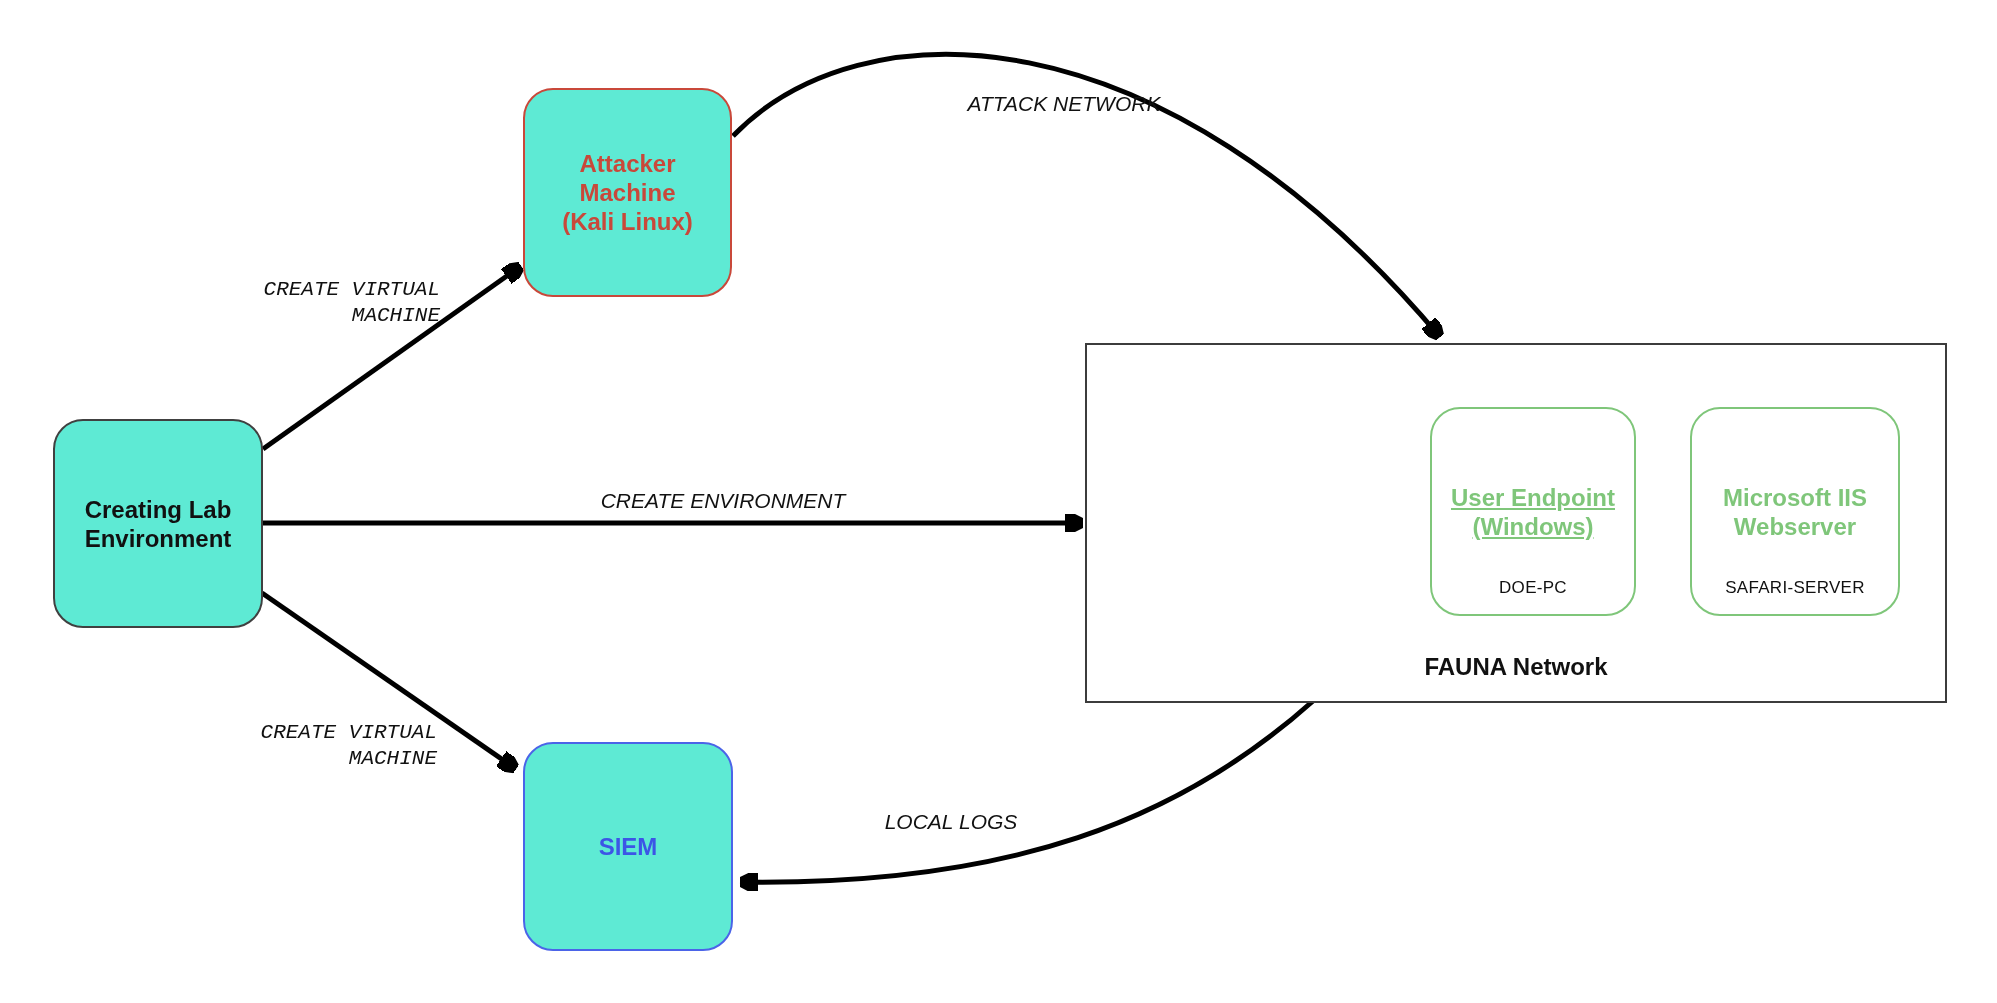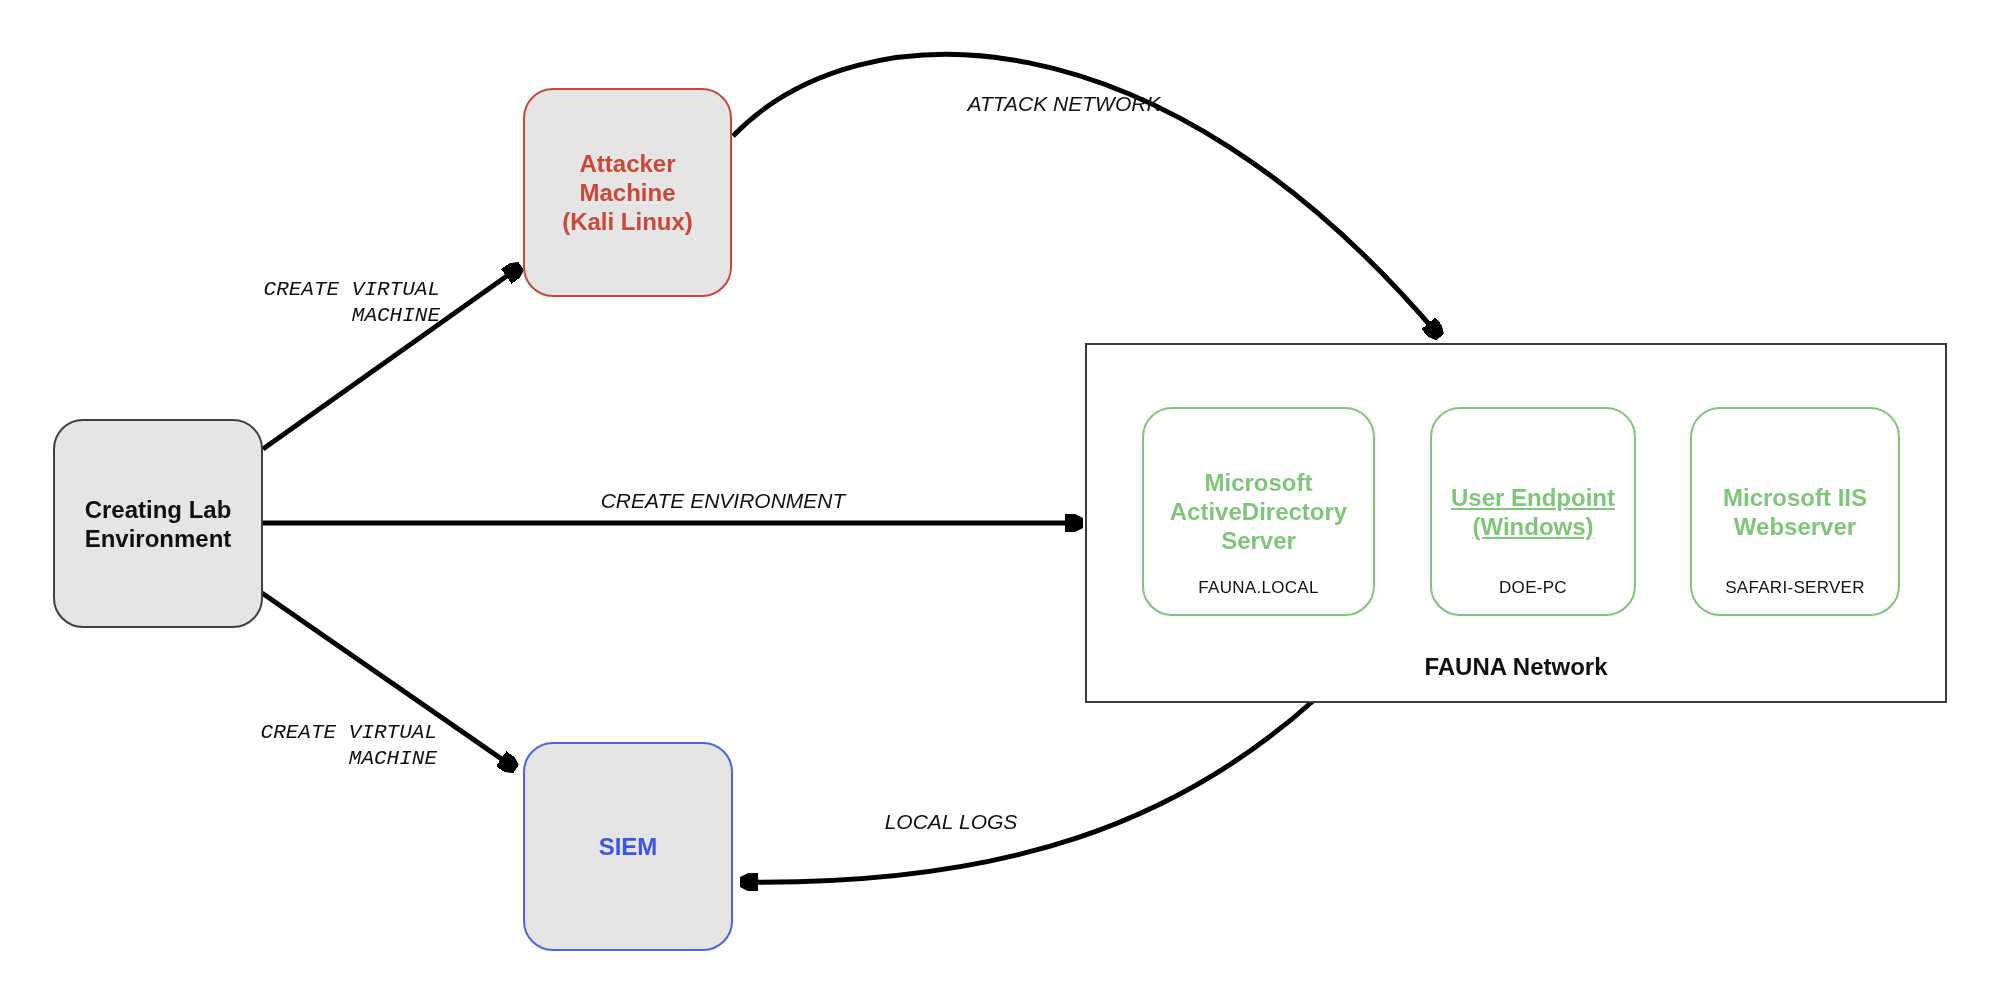--- a/index.html
+++ b/index.html
@@ -1,21 +1,21 @@
 <!DOCTYPE html>
 <html><head>
 <meta charset="utf-8">
 <style>
   html,body{margin:0;padding:0;background:#ffffff;}
   body{font-family:"Liberation Sans", sans-serif;}
   .canvas{position:relative;width:1997px;height:1003px;background:#ffffff;overflow:hidden;}
   svg.wires{position:absolute;left:0;top:0;width:1997px;height:1003px;pointer-events:none;}
   svg.wires path{fill:none;stroke:#000000;stroke-width:5;}
 
-  .node{position:absolute;box-sizing:border-box;display:flex;align-items:center;justify-content:center;background:#e5e5e5;}
+  .node{position:absolute;box-sizing:border-box;display:flex;align-items:center;justify-content:center;background:#5eead4;}
   .rounded{border-radius:30px;}
   .node .title{text-align:center;font-weight:bold;font-size:24px;line-height:29px;}
 
   .lab{left:53px;top:419px;width:210px;height:209px;border:2px solid #404040;}
   .lab .title{color:#111111;max-width:165px;}
 
   .attacker{left:523px;top:88px;width:209px;height:209px;border:2px solid #C9483A;}
   .attacker .title{color:#C9483A;max-width:145px;}
 
   .siem{left:523px;top:742px;width:210px;height:209px;border:2px solid #4B64E8;}
@@ -63,26 +63,20 @@
 
   <div class="node rounded attacker">
     <div class="title">Attacker Machine (Kali Linux)</div>
   </div>
 
   <div class="node rounded siem">
     <div class="title">SIEM</div>
   </div>
 
   <div class="node fauna">
-    <div class="member m1">
-      <div class="title">
-          <span>Microsoft ActiveDirectory Server</span>
-        </div>
-      <div class="host">FAUNA.LOCAL</div>
-    </div>
     <div class="member m2">
       <div class="title">
           <span>User Endpoint (Windows)</span>
         </div>
       <div class="host">DOE-PC</div>
     </div>
     <div class="member m3">
       <div class="title">
           <span>Microsoft IIS Webserver</span>
         </div>

